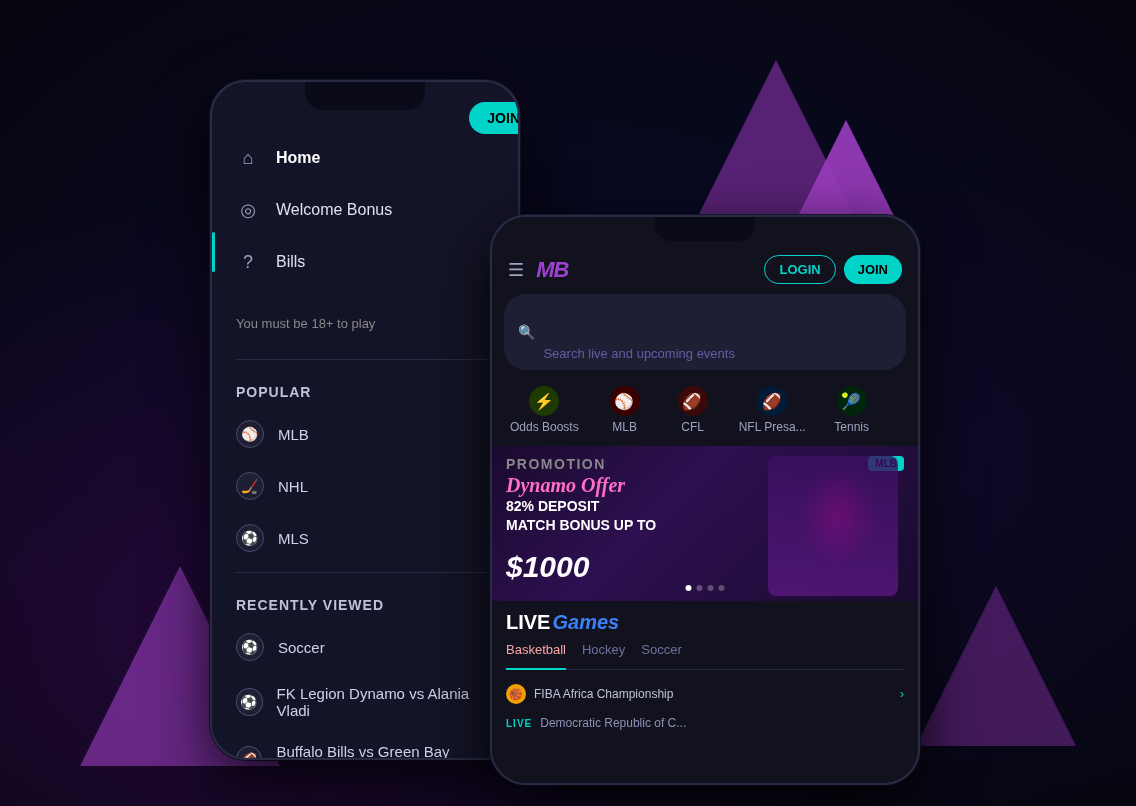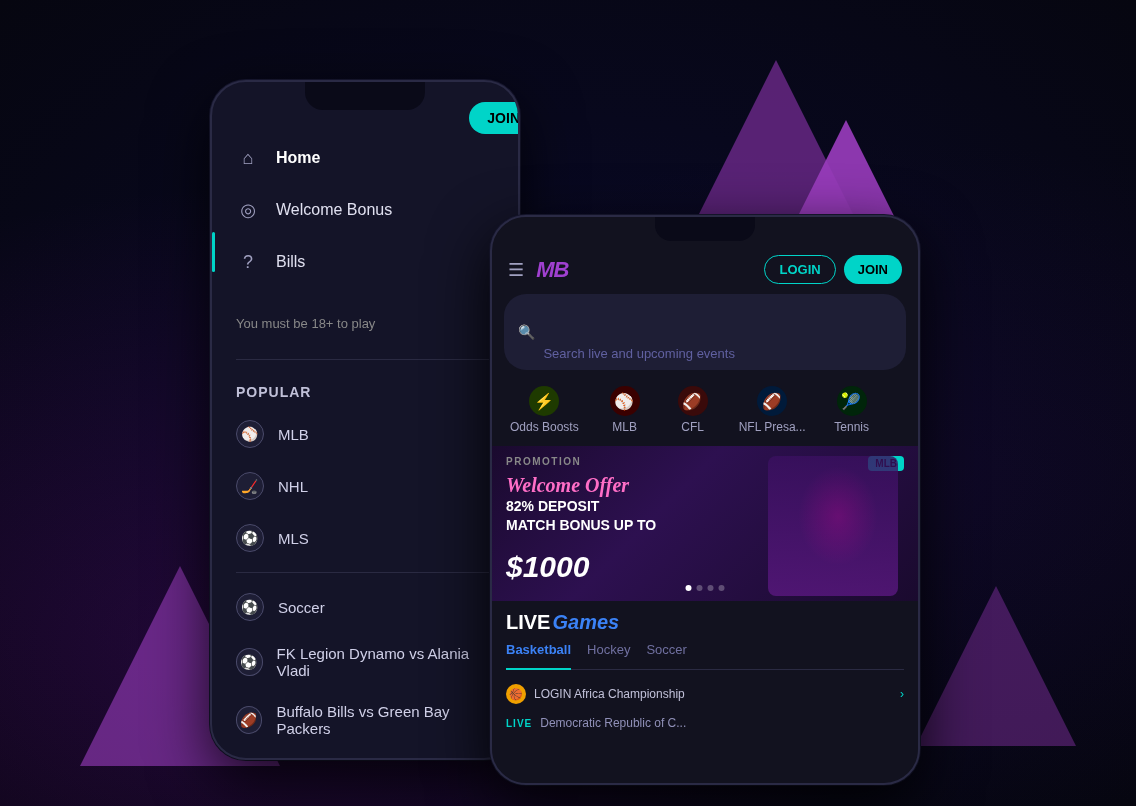--- a/index.html
+++ b/index.html
@@ -344,21 +344,21 @@
       position: relative;
       height: 155px;
       overflow: hidden;
     }
 
     .promo-label {
       position: absolute;
       top: 10px;
       left: 14px;
       color: #888;
-      font-size: 10px;
+      font-size: 14px;
       letter-spacing: 1.5px;
       font-weight: 600;
     }
 
     .mlb-badge {
       position: absolute;
       top: 10px;
       right: 14px;
       background: #00d4c8;
       color: #000;
@@ -477,22 +477,22 @@
     }
 
     .live-sport-tab {
       color: #7070a0;
       font-size: 13px;
       padding-bottom: 6px;
       cursor: pointer;
     }
 
     .live-sport-tab.active {
-      color: #3b82f6;
-      font-weight: 700;
+      color: #fca5a5;
+      font-weight: 400;
       border-bottom: 2px solid #00d4c8;
       margin-bottom: -7px;
     }
 
     .live-event-item {
       display: flex;
       align-items: center;
       gap: 8px;
       padding: 6px 0;
     }
@@ -572,20 +572,21 @@
       <div class="sport-icon-circle">🏒</div>
       <span>NHL</span>
     </div>
     <div class="sidebar-sport-item">
       <div class="sport-icon-circle">⚽</div>
       <span>MLS</span>
     </div>
 
     <div class="sidebar-divider"></div>
 
+    <div class="sidebar-section-title">RECENTLY VIEWED</div>
     <div class="sidebar-sport-item">
       <div class="sport-icon-circle">⚽</div>
       <span>Soccer</span>
     </div>
     <div class="sidebar-sport-item">
       <div class="sport-icon-circle">⚽</div>
       <span>FK Legion Dynamo vs Alania Vladi</span>
     </div>
     <div class="sidebar-sport-item">
       <div class="sport-icon-circle">🏈</div>
@@ -637,21 +638,21 @@
       <div class="sport-tab">
         <div class="sport-tab-icon" style="background:#00250a;">🎾</div>
         <span class="sport-tab-label">Tennis</span>
       </div>
     </div>
 
     <div class="promo-banner">
       <div class="promo-label">PROMOTION</div>
       <div class="mlb-badge">MLB</div>
       <div class="promo-headline">
-        <div class="promo-welcome-offer">Welcome Offer</div>
+        <div class="promo-welcome-offer">Dynamo Offer</div>
         <div class="promo-deposit-text">82% DEPOSIT</div>
         <div class="promo-deposit-text">MATCH BONUS UP TO</div>
         <div class="promo-amount">$1000</div>
       </div>
       <div class="promo-figure"></div>
       <div class="promo-figure-glow"></div>
       <div class="promo-dots">
         <div class="promo-dot active"></div>
         <div class="promo-dot"></div>
         <div class="promo-dot"></div>
@@ -664,21 +665,21 @@
         <span class="live-word">LIVE</span>
         <span class="games-word">Games</span>
       </div>
       <div class="live-sport-tabs">
         <div class="live-sport-tab active">Basketball</div>
         <div class="live-sport-tab">Hockey</div>
         <div class="live-sport-tab">Soccer</div>
       </div>
       <div class="live-event-item">
         <div class="live-event-sport-icon">🏀</div>
-        <span class="live-event-text">LOGIN Africa Championship</span>
+        <span class="live-event-text">FIBA Africa Championship</span>
         <span class="live-event-chevron">›</span>
       </div>
       <div class="live-event-item">
         <span class="live-badge">LIVE</span>
         <span class="live-event-name">Democratic Republic of C...</span>
       </div>
     </div>
 
   </div>
 </div>

